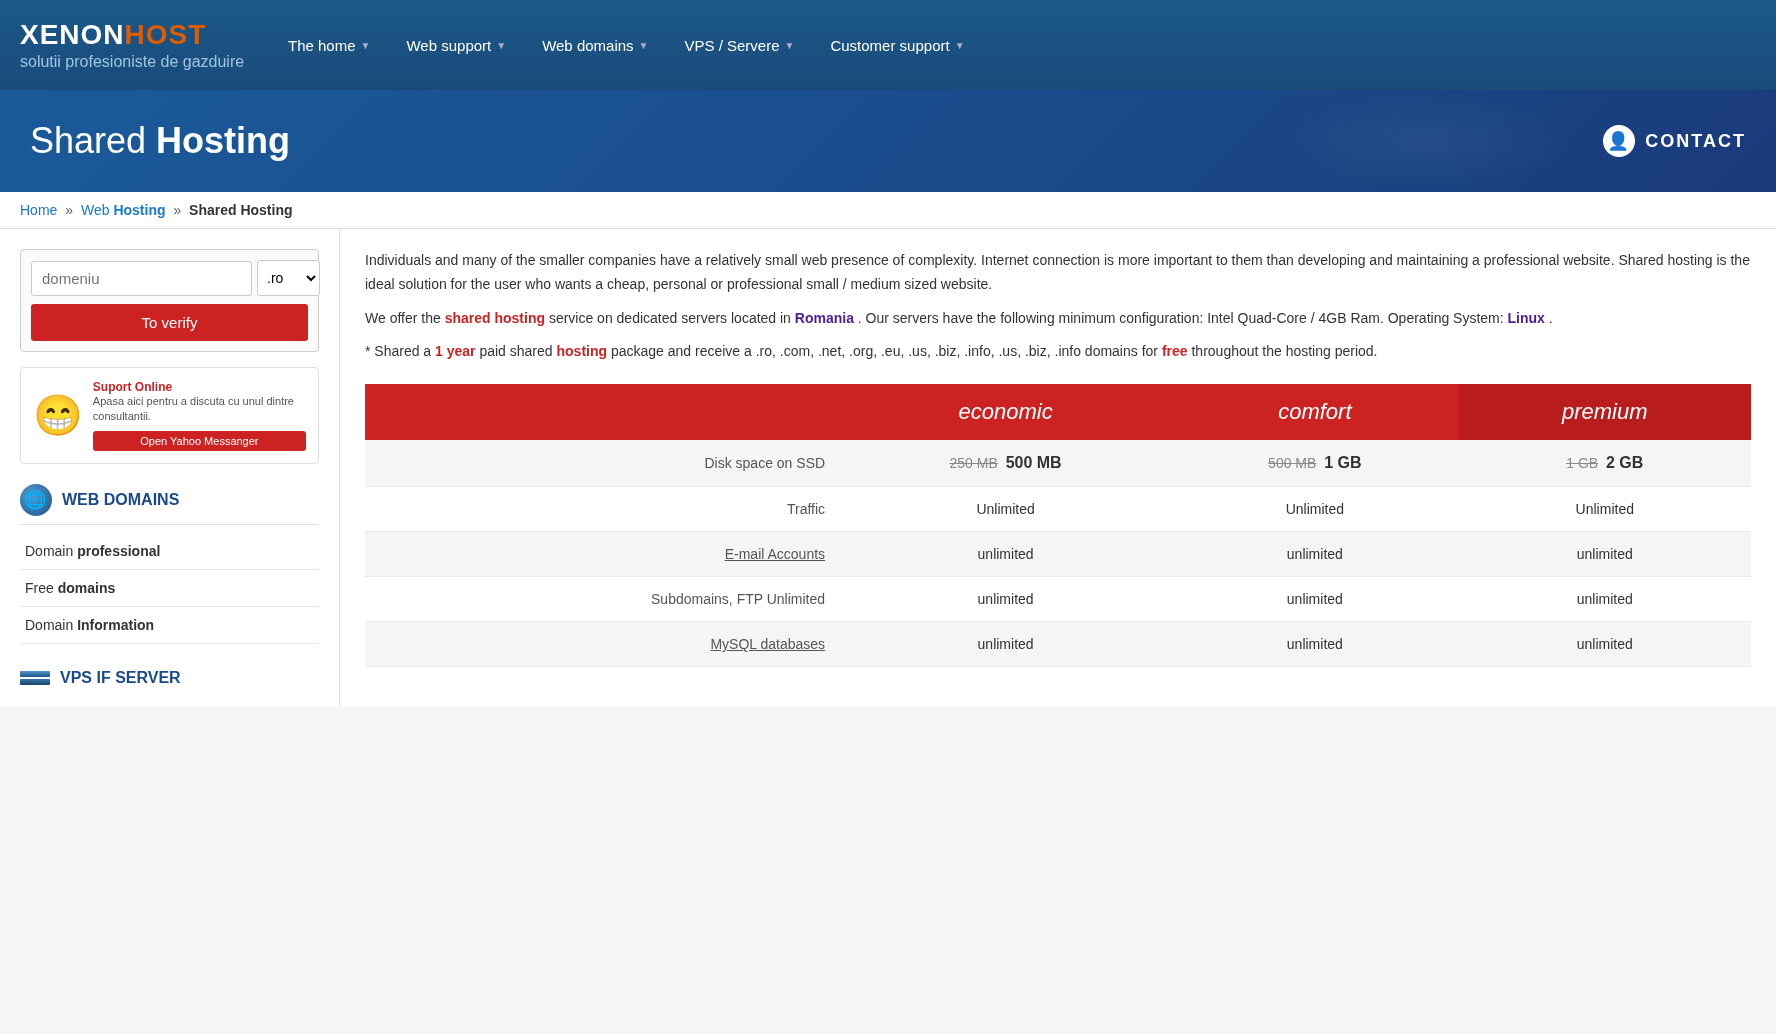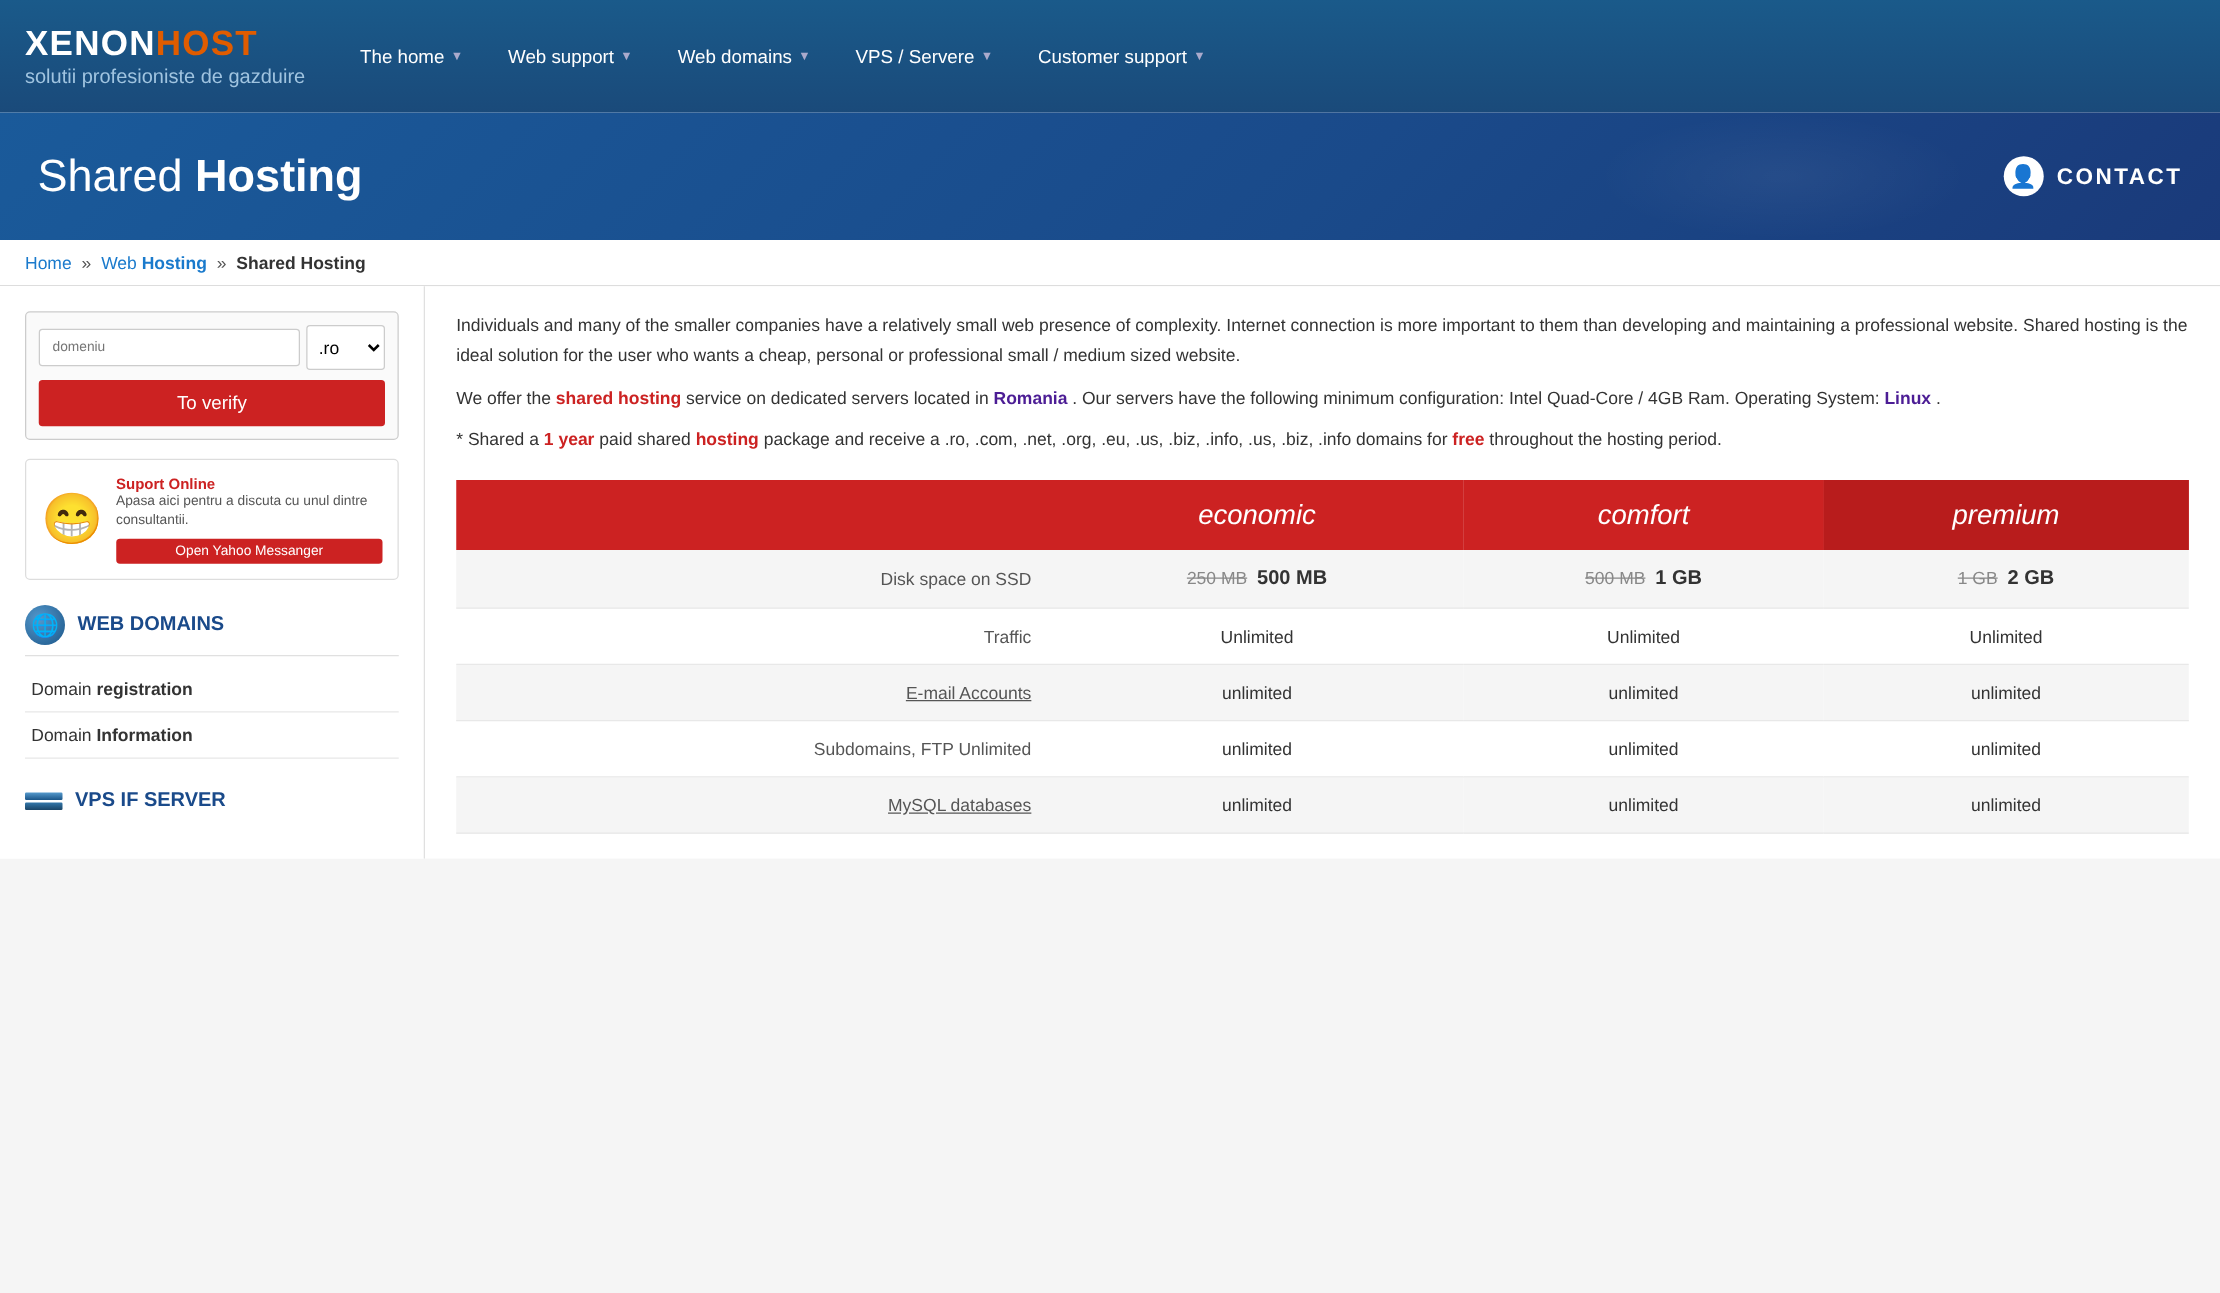--- a/index.html
+++ b/index.html
@@ -130,21 +130,21 @@
       display: flex;
       align-items: center;
       gap: 5px;
       margin-bottom: 8px;
     }
     .domain-input {
       flex: 1;
       padding: 8px 10px;
       border: 1px solid #ccc;
       border-radius: 3px;
-      font-size: 11px;
+      font-size: 15px;
     }
     .tld-select {
       padding: 8px 5px;
       border: 1px solid #ccc;
       border-radius: 3px;
       font-size: 14px;
       background: #fff;
       cursor: pointer;
     }
     .verify-btn {
@@ -406,21 +406,24 @@
         <div class="support-yahoo-btn">Open Yahoo Messanger</div>
       </div>
     </div>
 
     <div class="sidebar-section">
       <div class="sidebar-section-title">
         <div class="sidebar-globe">🌐</div>
         <span>WEB DOMAINS</span>
       </div>
       <a class="sidebar-link">
-        <span>Domain </span><strong>registration</strong>
+        <span>Domain </span><strong>professional</strong>
+      </a>
+      <a class="sidebar-link">
+        <span>Free </span><strong>domains</strong>
       </a>
       <a class="sidebar-link">
         <span>Domain </span><strong>Information</strong>
       </a>
     </div>
 
     <div class="vps-section-title">
       <div class="vps-icon-stack">
         <div class="vps-icon-bar" style="background: linear-gradient(180deg,#5599cc,#1a5588);"></div>
         <div class="vps-icon-bar" style="background: linear-gradient(180deg,#3377aa,#1a4466);"></div>

